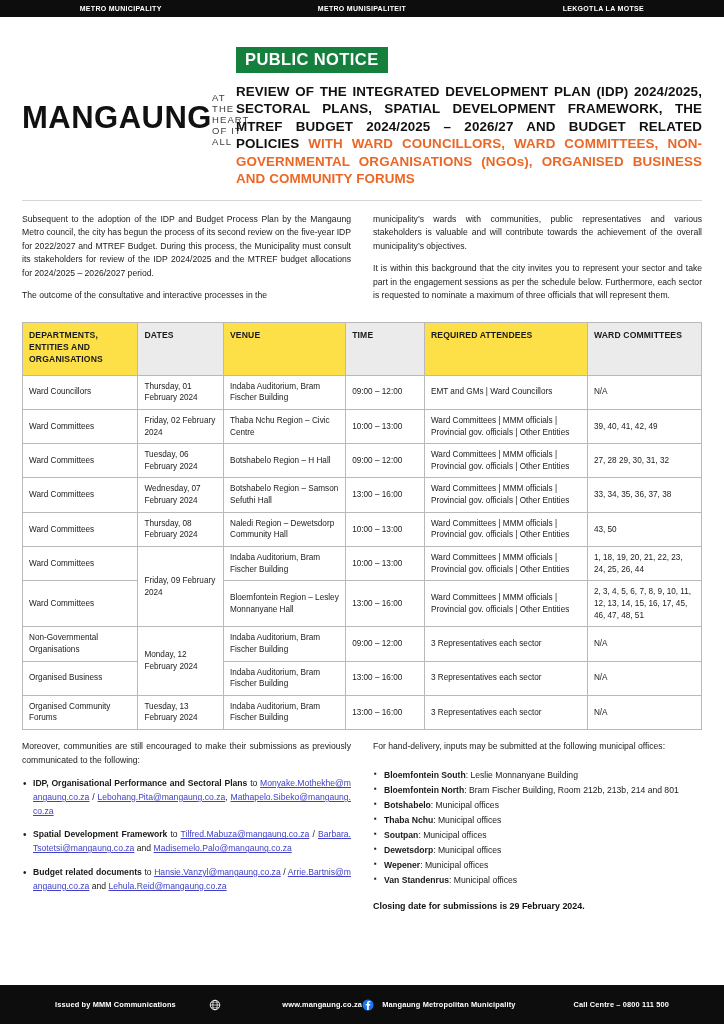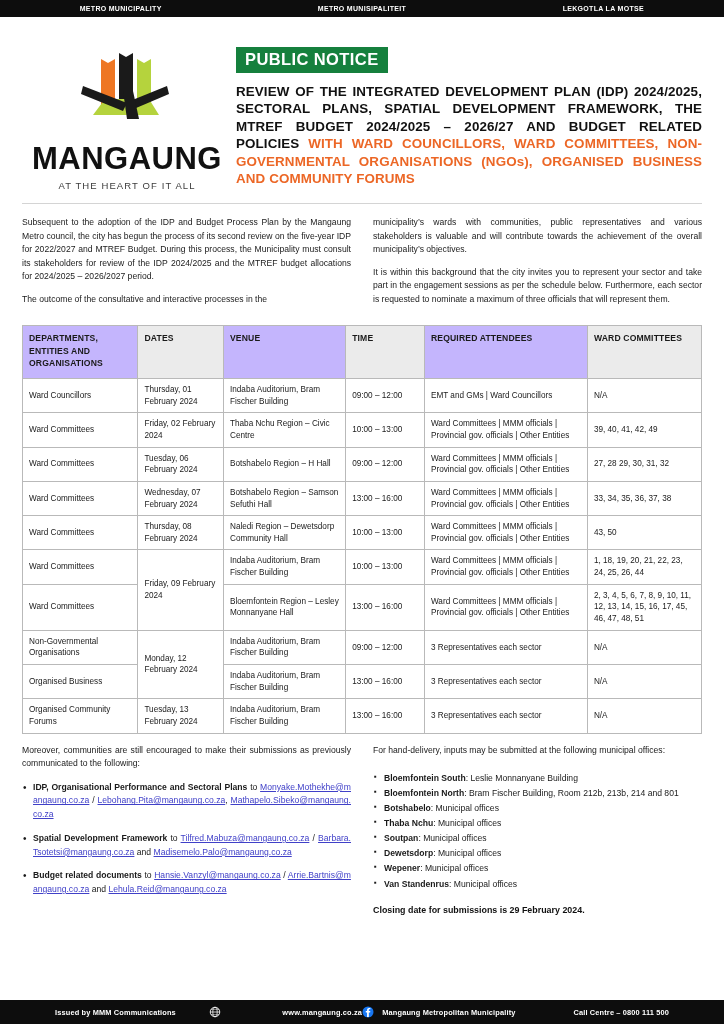--- a/index.html
+++ b/index.html
@@ -15,21 +15,21 @@
   
   .topbar {
     height: 17px; background: #0d0d0d; color: #ffffff;
     display: flex; align-items: center;
     font-size: 7px; font-weight: bold; letter-spacing: .3px;
   }
   .topbar .slot { flex: 1; text-align: center; }
 
   
   .header { display: flex; padding: 14px 22px 0 22px; }
-  .logo-col { width: 210px; display: flex; flex-direction: column;
+  .logo-col { width: 210px; display: flex; flex-direction: row;
               align-items: center; justify-content: flex-start; padding-top: 14px; }
   .logo-mark { width: 128px; height: 96px; }
   .logo-word {
     font-family: "Liberation Sans", sans-serif;
     font-size: 31px; font-weight: bold; letter-spacing: .5px;
     color: #111; line-height: 1; margin-top: 2px;
   }
   .logo-tag {
     font-size: 9.5px; letter-spacing: 1.1px; color: #3c3c3c;
     margin-top: 6px; font-weight: normal;
@@ -68,21 +68,21 @@
     border: 1px solid #b9b9b9;
     font-size: 8.2px; line-height: 1.42;
     vertical-align: middle; color: #1a1a1a;
     padding: 5px 5px 5px 6px;
   }
   table.sched th {
     font-weight: bold; font-size: 8.6px; text-align: left;
     vertical-align: top; padding-top: 6px; padding-bottom: 9px;
     letter-spacing: .15px;
   }
-  th.hpeach { background: #c4b5fd; }
+  th.hpeach { background: #fde047; }
   th.hgrey  { background: #ebebeb; }
   td.mid { vertical-align: middle; }
 
   
   .bottom { display: flex; gap: 22px; padding: 10px 22px 0 22px; }
   .bottom .col { flex: 1; }
   .bottom p.lead {
     font-size: 8.6px; line-height: 1.58; color: #1a1a1a;
     text-align: justify; margin-bottom: 10px;
   }
@@ -107,21 +107,21 @@
     content: "\25AA"; position: absolute; left: 1px; top: -1px;
     font-size: 8px; color: #1a1a1a;
   }
   ul.offices strong { font-weight: bold; }
   .closing {
     font-size: 8.9px; font-weight: bold; color: #111; margin-top: 14px;
   }
 
   
   .footer {
-    position: absolute; left: 0; bottom: 0; width: 724px; height: 24px;
+    position: absolute; left: 0; bottom: 0; width: 724px; height: 39px;
     background: #0d0d0d; color: #ffffff;
     display: flex; align-items: center;
     font-size: 7.4px; font-weight: bold; letter-spacing: .15px;
   }
   .footer .fslot { flex: 1; display: flex; align-items: center; justify-content: space-between; gap: 5px; }
   .footer .fslot.first { justify-content: flex-start; padding-left: 55px; }
   .footer .fslot.last  { justify-content: flex-end;  padding-right: 55px; }
   .ficon { width: 12px; height: 12px; flex: 0 0 12px; }
 </style>
 </head>

